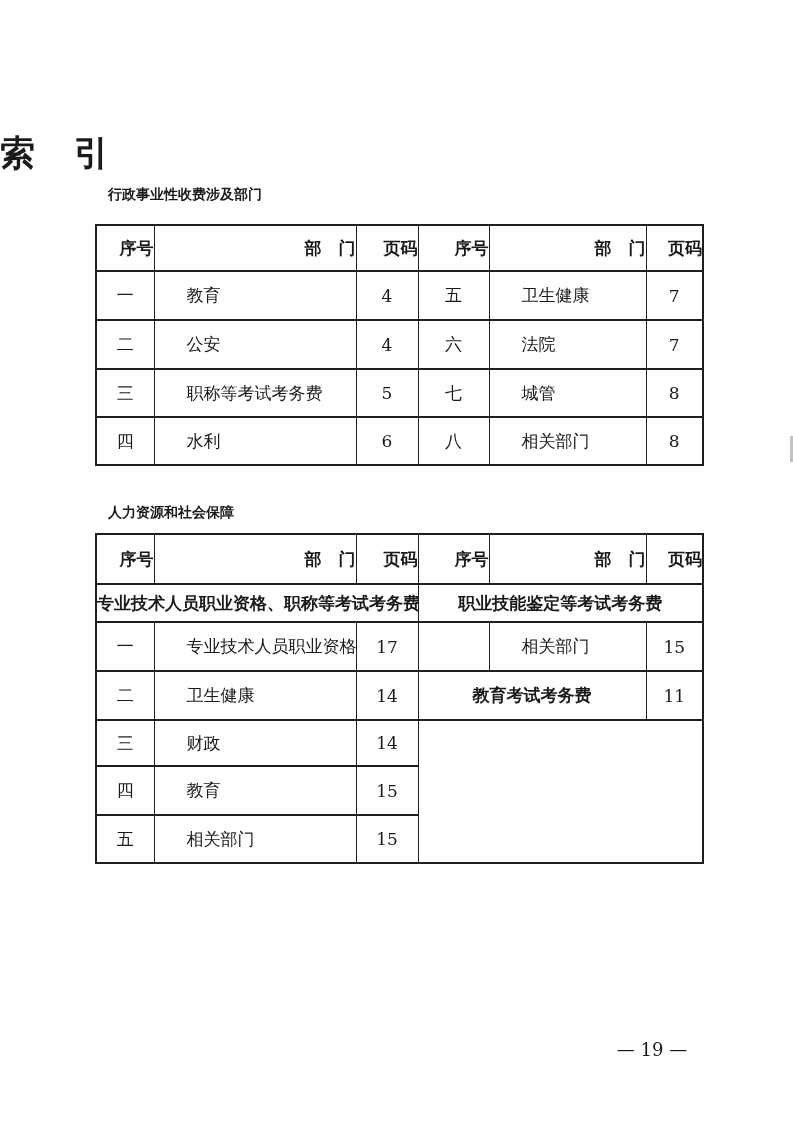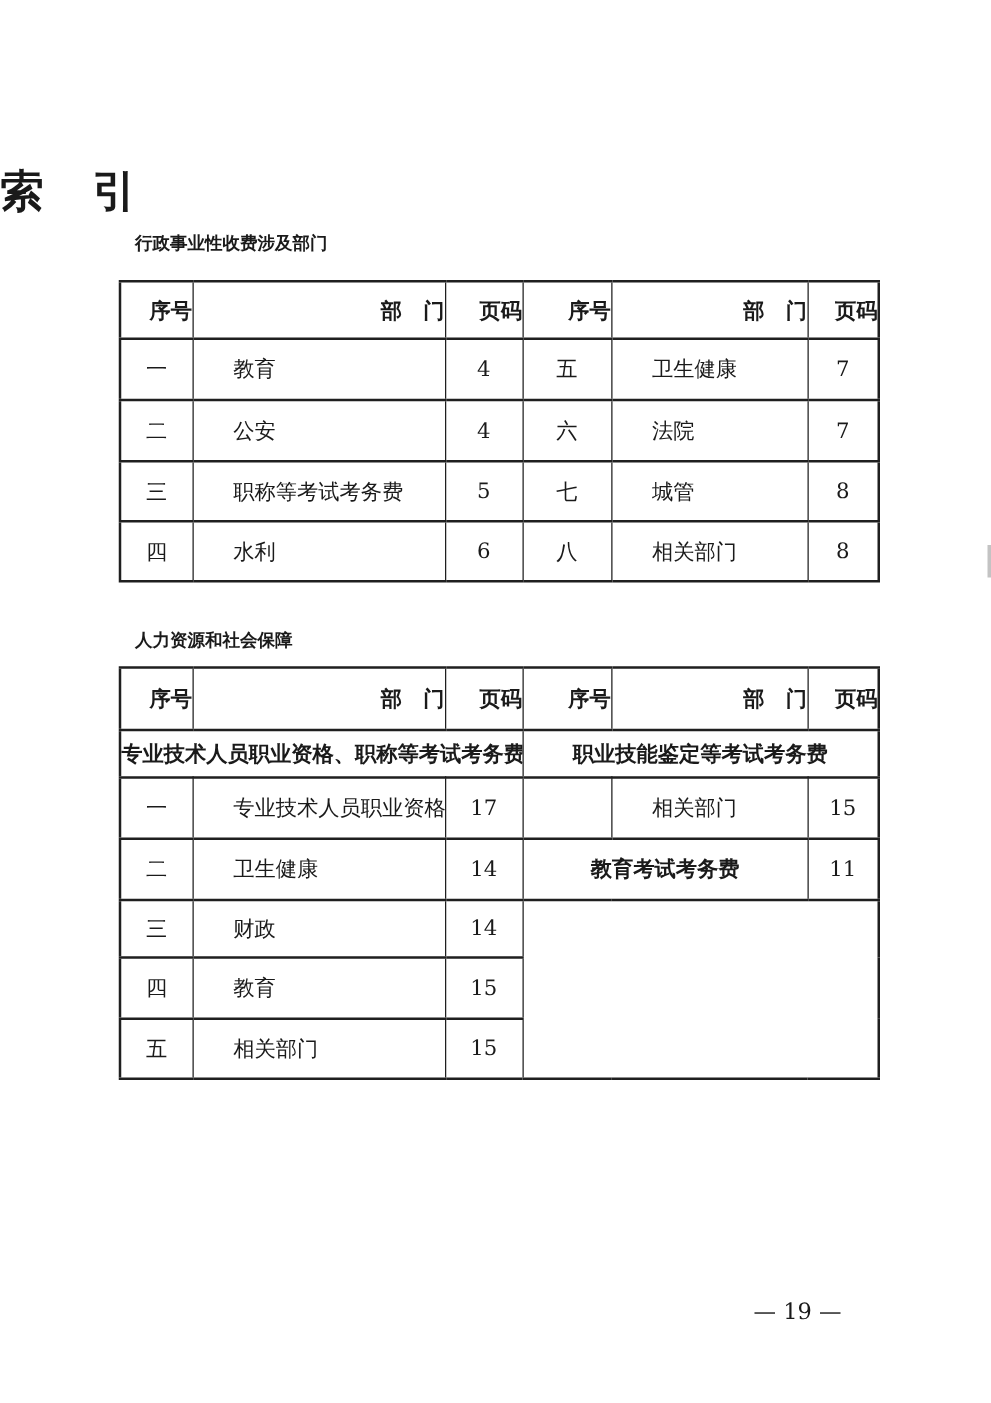--- a/index.html
+++ b/index.html
@@ -69,21 +69,21 @@
   }
   td.c-merged-label {
     text-align: center;
     font-weight: bold;
   }
   td.c-empty { }
 
   .page-number {
     position: absolute;
     top: 1039px;
-    left: 583px;
+    left: 597px;
     width: 110px;
     text-align: center;
     font-size: 18px;
   }
 
   .edge-artifact {
     position: absolute;
     right: 0;
     top: 436px;
     width: 3px;

